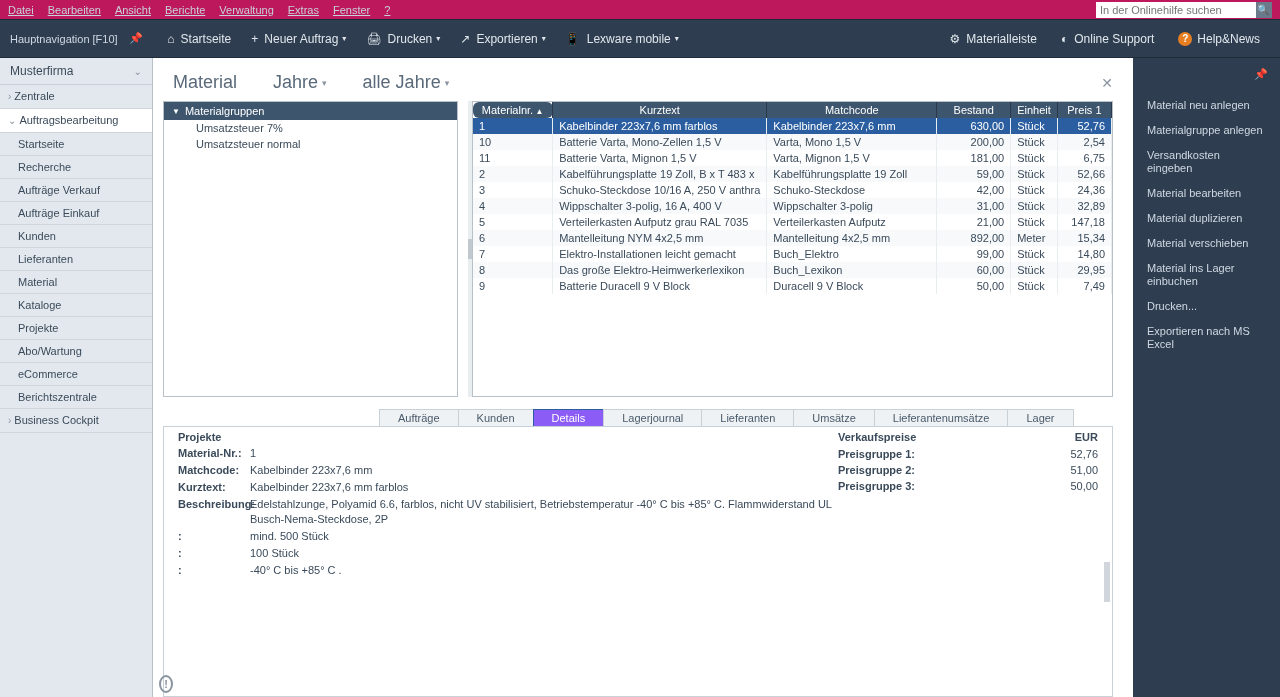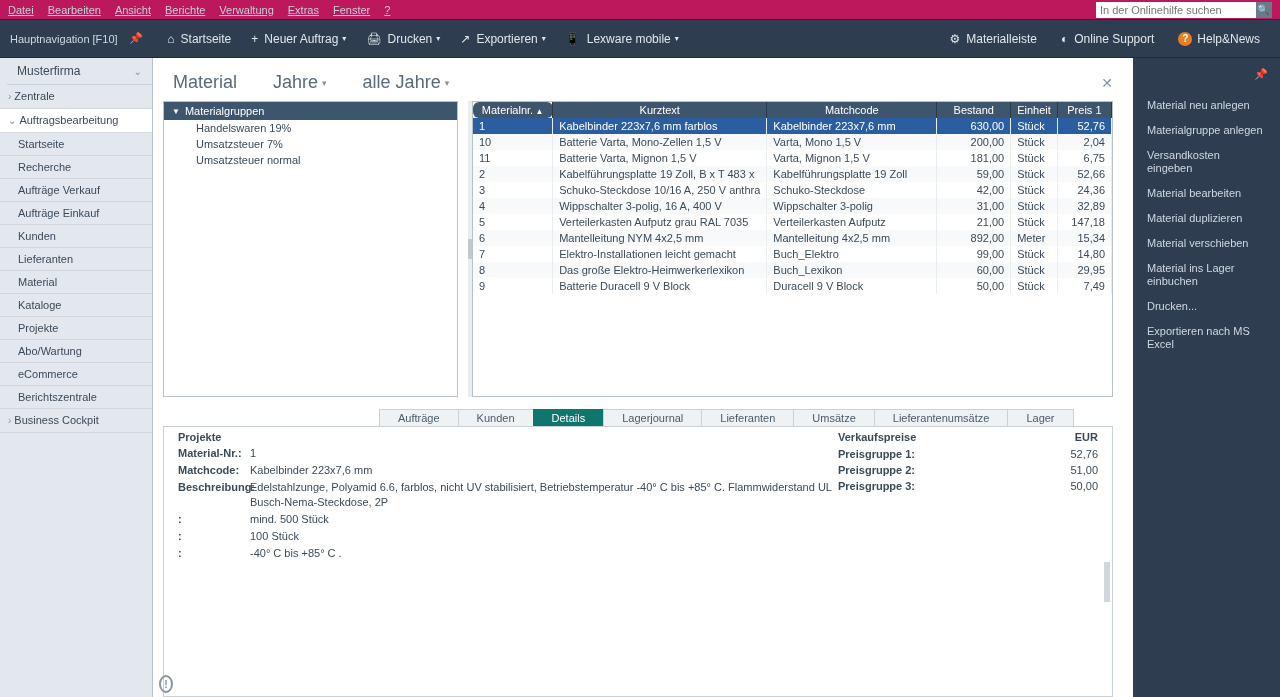--- a/index.html
+++ b/index.html
@@ -21,21 +21,21 @@
 .tb-btn .icon { margin-right: 6px; font-size: 12px; }
 .tb-right { margin-left: auto; display: flex; align-items: center; }
 .tb-right .tb-btn { margin-left: 14px; }
 .orange-circle { width: 14px; height: 14px; border-radius: 50%; background: #e67e22; color: #fff; display: flex; align-items: center; justify-content: center; font-size: 10px; font-weight: bold; margin-right: 5px; }
 
 
 .main { display: flex; height: 639px; }
 
 
 .sidebar-left { width: 153px; background: #e3e8ee; border-right: 1px solid #b8c0c8; }
-.sidebar-hdr { background: #e3e8ee; padding: 6px 10px; color: #3a4a5a; font-size: 12px; display: flex; align-items: center; justify-content: space-between; border-bottom: 1px solid #c8d0d8; margin-left: 7px; }
+.sidebar-hdr { background: #e3e8ee; padding: 6px 10px; color: #3a4a5a; font-size: 12px; display: flex; align-items: center; justify-content: space-between; border-bottom: 1px solid #c8d0d8; }
 .chev { color: #8a94a0; font-size: 10px; }
 .nav-list { list-style: none; }
 .nav-item { padding: 4px 8px 4px 18px; color: #3a4a5a; cursor: pointer; font-size: 11px; line-height: 14px; border-bottom: 1px solid #d0d6dc; }
 .nav-item.parent { padding-left: 8px; }
 .nav-item.parent::before { content: '›'; color: #8a94a0; margin-right: 3px; font-size: 10px; display: inline-block; }
 .nav-item.open::before { content: '⌄'; }
 .nav-item.active { background: #fff; }
 
 
 .content { flex: 1; background: #fff; display: flex; flex-direction: column; }
@@ -66,21 +66,21 @@
 .col-nr { width: 92px; border-radius: 6px; }
 .col-kurz { width: 154px; }
 .col-match { width: 188px; }
 .col-best { width: 90px; }
 .col-einh { width: 45px; }
 .col-preis { width: 60px; }
 
 
 .tabs-row { display: flex; padding-left: 226px; margin-top: 12px; }
 .tab { padding: 2px 18px; background: #eef2f5; border: 1px solid #c8d0d8; border-bottom: none; color: #4a5a6a; cursor: pointer; font-size: 11px; margin-right: -1px; }
-.tab.active { background: #0f766e; color: #fff; border-color: #2a5ea0; }
+.tab.active { background: #8b5cf6; color: #fff; border-color: #2a5ea0; }
 
 
 .details-pane { margin: 0 20px 0 10px; border: 1px solid #c8d0d8; flex: 1; padding: 4px 14px; overflow-y: auto; display: flex; position: relative;}
 .details-left { flex: 1; }
 .details-right { width: 260px; }
 .det-hdr { font-weight: bold; color: #3a4a5a; font-size: 11px; margin-bottom: 3px; }
 .det-row { display: flex; margin-bottom: 2px; font-size: 11px; color: #3a4a5a; line-height: 15px; }
 .det-label { width: 72px; font-weight: bold; }
 .det-val { flex: 1; }
 .det-price-row { display: flex; font-size: 11px; color: #3a4a5a; line-height: 16px;}
@@ -202,21 +202,20 @@
       <span class="close-x">✕</span>
     </div>
 
     <div class="split-top">
       <div class="tree-pane">
         <div class="tree-hdr">
             <span class="tri">▼</span>
             <span>Materialgruppen</span>
           </div>
         <div id="tree-items">
-            <div class="tree-item">Handelswaren 19%</div>
             <div class="tree-item">Umsatzsteuer 7%</div>
             <div class="tree-item">Umsatzsteuer normal</div>
           </div>
       </div>
       <div class="splitter">
           <div class="splitter-dots"></div>
         </div>
       <div class="grid-pane">
         <table class="grid">
           <thead>
@@ -237,21 +236,21 @@
                 <td class="num">630,00</td>
                 <td>Stück</td>
                 <td class="num">52,76</td>
               </tr>
               <tr>
                 <td>10</td>
                 <td>Batterie Varta, Mono-Zellen 1,5 V</td>
                 <td>Varta, Mono 1,5 V</td>
                 <td class="num">200,00</td>
                 <td>Stück</td>
-                <td class="num">2,04</td>
+                <td class="num">2,54</td>
               </tr>
               <tr>
                 <td>11</td>
                 <td>Batterie Varta, Mignon 1,5 V</td>
                 <td>Varta, Mignon 1,5 V</td>
                 <td class="num">181,00</td>
                 <td>Stück</td>
                 <td class="num">6,75</td>
               </tr>
               <tr>
@@ -338,20 +337,24 @@
       <div class="details-left">
         <div class="det-hdr">Projekte</div>
         <div id="det-rows">
             <div class="det-row">
               <div class="det-label">Material-Nr.:</div>
               <div class="det-val">1</div>
             </div>
             <div class="det-row">
               <div class="det-label">Matchcode:</div>
               <div class="det-val">Kabelbinder 223x7,6 mm</div>
+            </div>
+            <div class="det-row">
+              <div class="det-label">Kurztext:</div>
+              <div class="det-val">Kabelbinder 223x7,6 mm farblos</div>
             </div>
             <div class="det-row">
               <div class="det-label">Beschreibung:</div>
               <div class="det-val">Edelstahlzunge, Polyamid 6.6, farblos, nicht UV stabilisiert, Betriebstemperatur -40° C bis +85° C. Flammwiderstand UL Busch-Nema-Steckdose, 2P</div>
             </div>
             <div class="det-row">
               <div class="det-label">:</div>
               <div class="det-val">mind. 500 Stück</div>
             </div>
             <div class="det-row">

